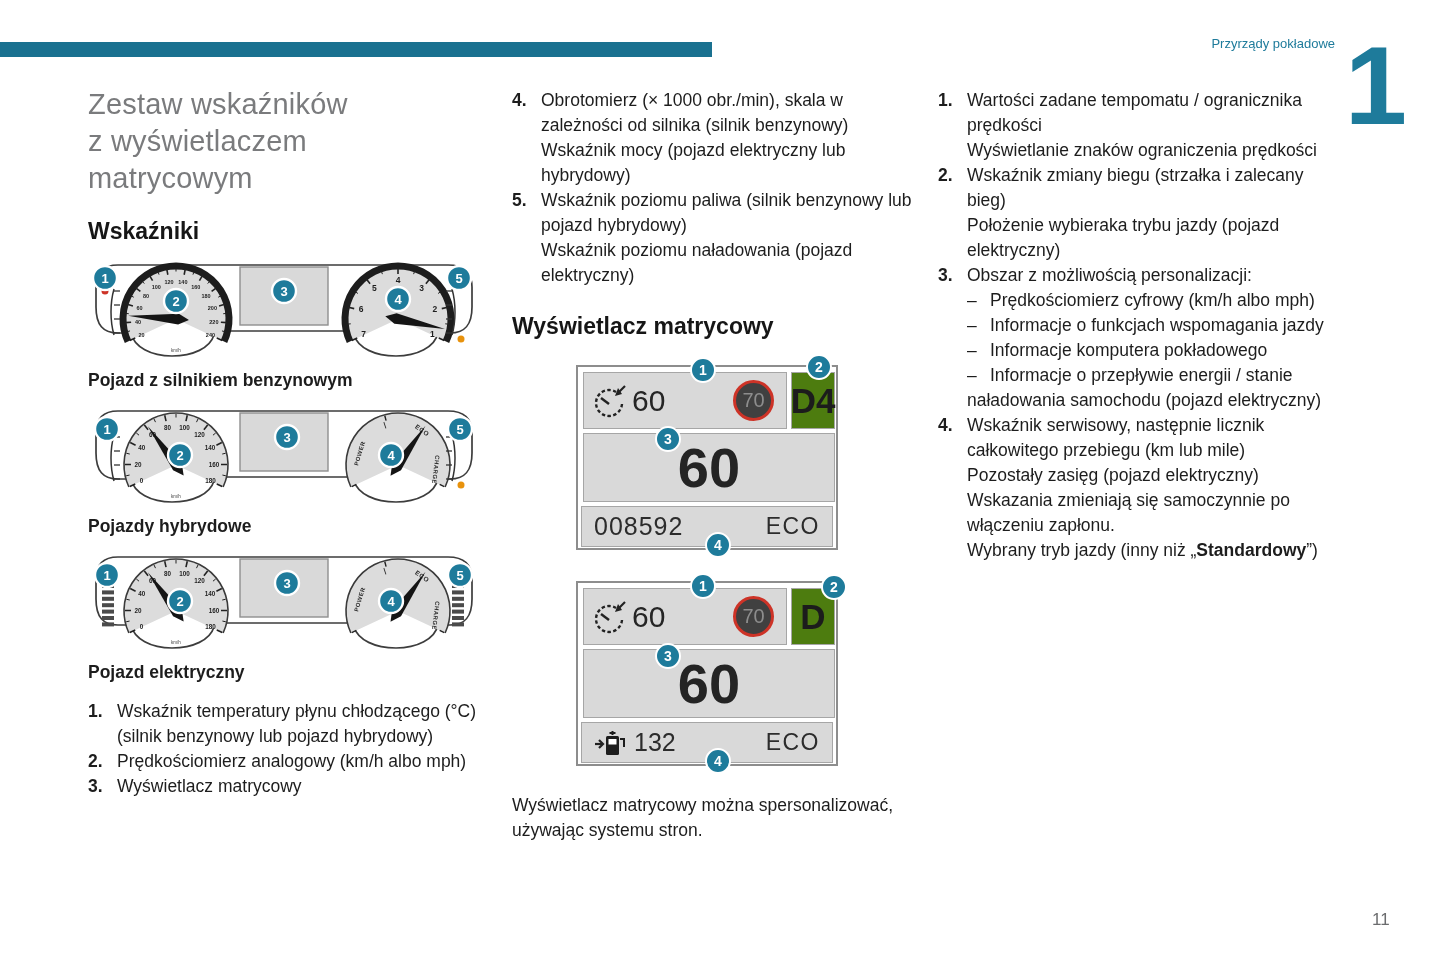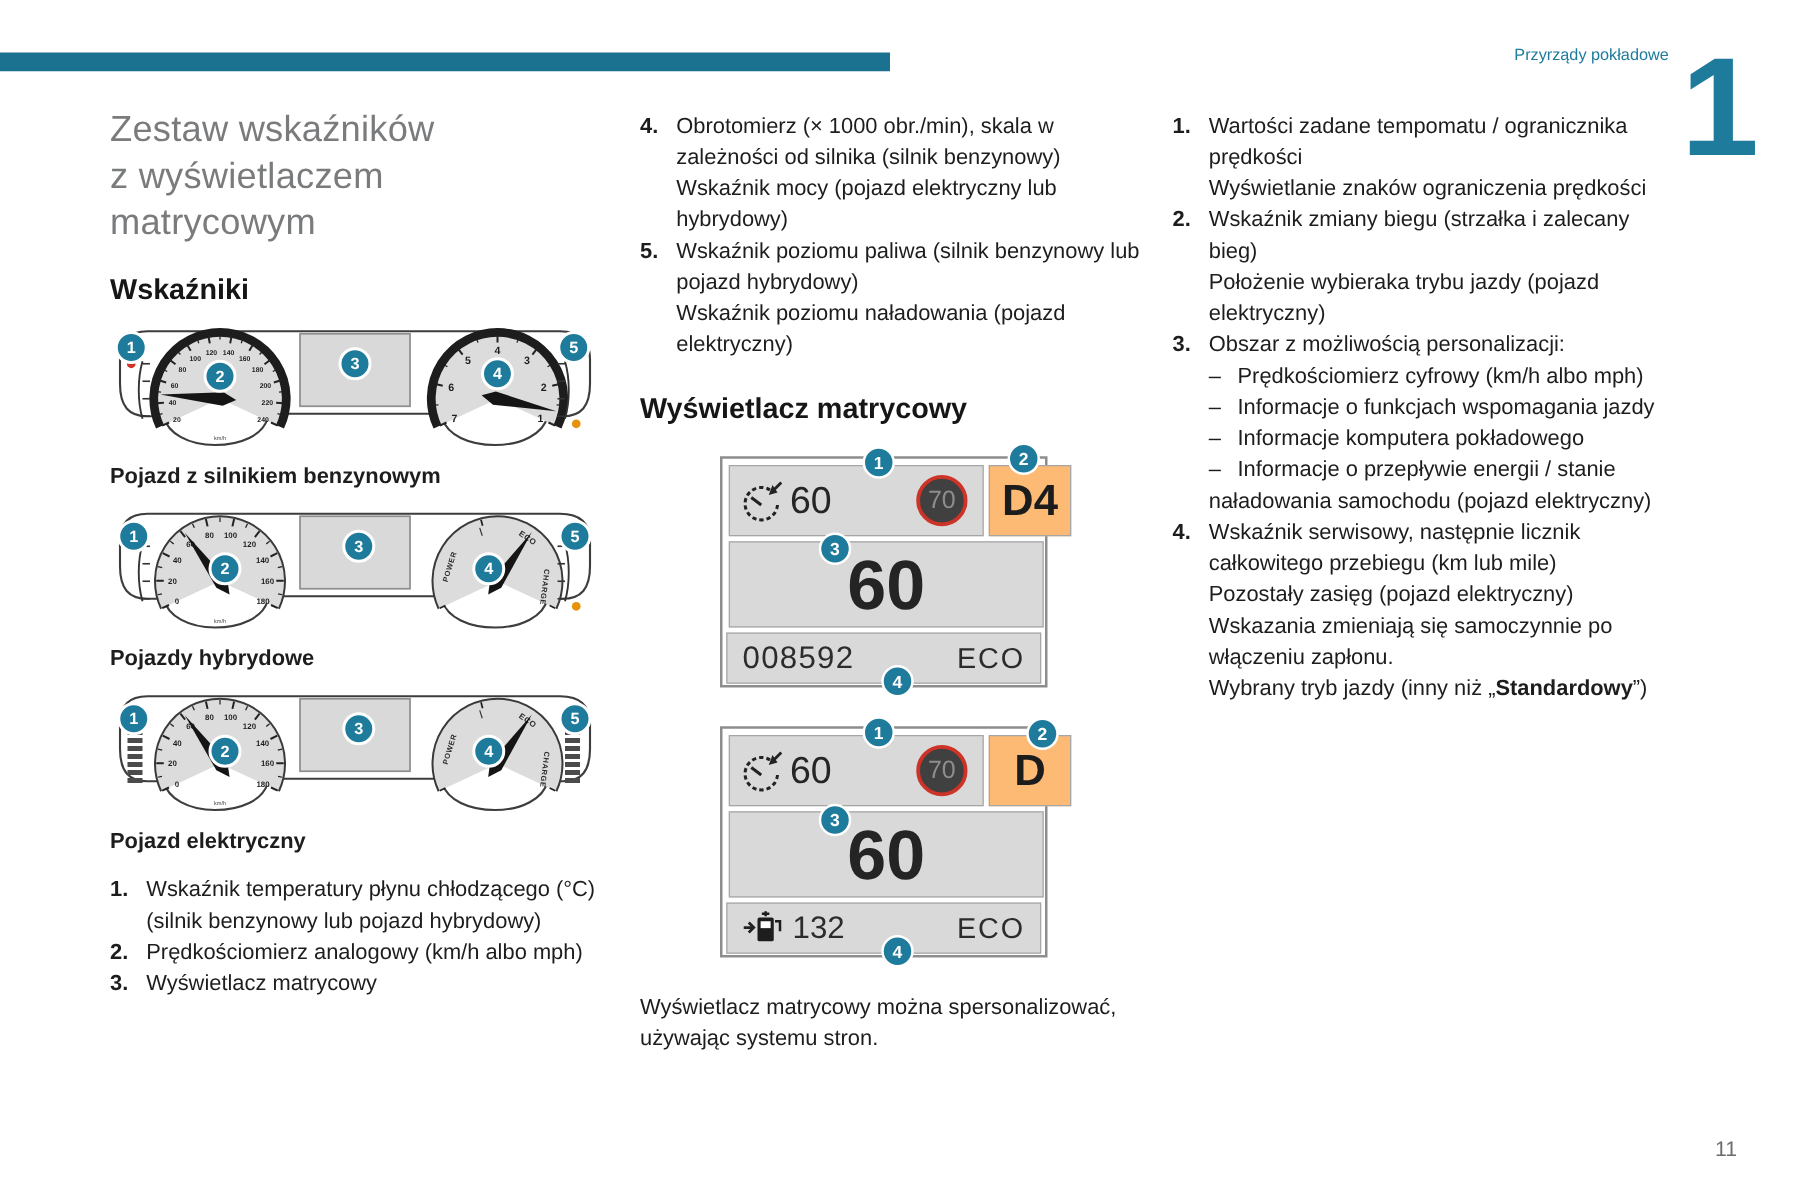--- a/index.html
+++ b/index.html
@@ -26,29 +26,29 @@
   .li-text{flex:1}
   .line{display:block}
   .line.dash{display:flex}
   .dmark{width:23px;flex:none}
   #col-mid .h2{margin-top:25px}
   .display{position:relative;width:262px;height:185px;border:2px solid #8d8d8d;background:#fff;margin-left:64px}
   #display-1{margin-top:25px}
   #display-2{margin-top:31px}
   .cell{position:absolute;background:#d9d9d9;border:1px solid #a6a6a6}
   .c-topleft{left:5px;top:5px;width:204px;height:57px;display:flex;align-items:center;padding-left:7px}
-  .c-gear{left:213px;top:5px;width:66px;height:57px;background:#fdba74;display:flex;align-items:center;justify-content:center;font-size:35px;font-weight:700;color:#1c1c1c}
+  .c-gear{left:213px;top:5px;width:44px;height:57px;background:#4d7c0f;display:flex;align-items:center;justify-content:center;font-size:35px;font-weight:700;color:#1c1c1c}
   .c-mid{left:5px;top:66px;width:252px;height:69px;display:flex;align-items:center;justify-content:center}
   .c-bottom{left:3px;top:139px;width:252px;height:41px;display:flex;align-items:center;justify-content:space-between;padding:0 12px}
   .set-speed{font-size:30px;font-weight:500;margin-left:5px;color:#252525}
   .limit-circle{margin-left:auto;margin-right:12px;width:41px;height:41px;border-radius:50%;border:3px solid var(--red);background:#404040;display:flex;align-items:center;justify-content:center;font-size:20px;color:#8d8d8d;font-weight:500;flex:none}
   .big-speed{font-size:56px;font-weight:600;color:#242424}
   .odo{font-size:25px;letter-spacing:1px;color:#2c2c2c}
   .mode{font-size:23px;letter-spacing:1.5px;color:#2c2c2c}
-  .range{display:flex;align-items:flex-start;gap:6px;font-size:25px;color:#2c2c2c}
+  .range{display:flex;align-items:flex-end;gap:6px;font-size:25px;color:#2c2c2c}
   .mbadge{position:absolute;width:26px;height:26px;border-radius:50%;background:var(--accent);border:2px solid #fff;color:#fff;font-size:14px;font-weight:700;display:flex;align-items:center;justify-content:center;z-index:4}
   .mid-footer{font-size:17.5px;line-height:25px;margin-top:27px;width:410px}
   .page-num{position:absolute;left:1372px;top:910px;font-size:17px;font-weight:400;color:#6b6c6e}
 </style>
 </head>
 <body>
 
 <div class="page">
 
   <div class="topbar"></div>

